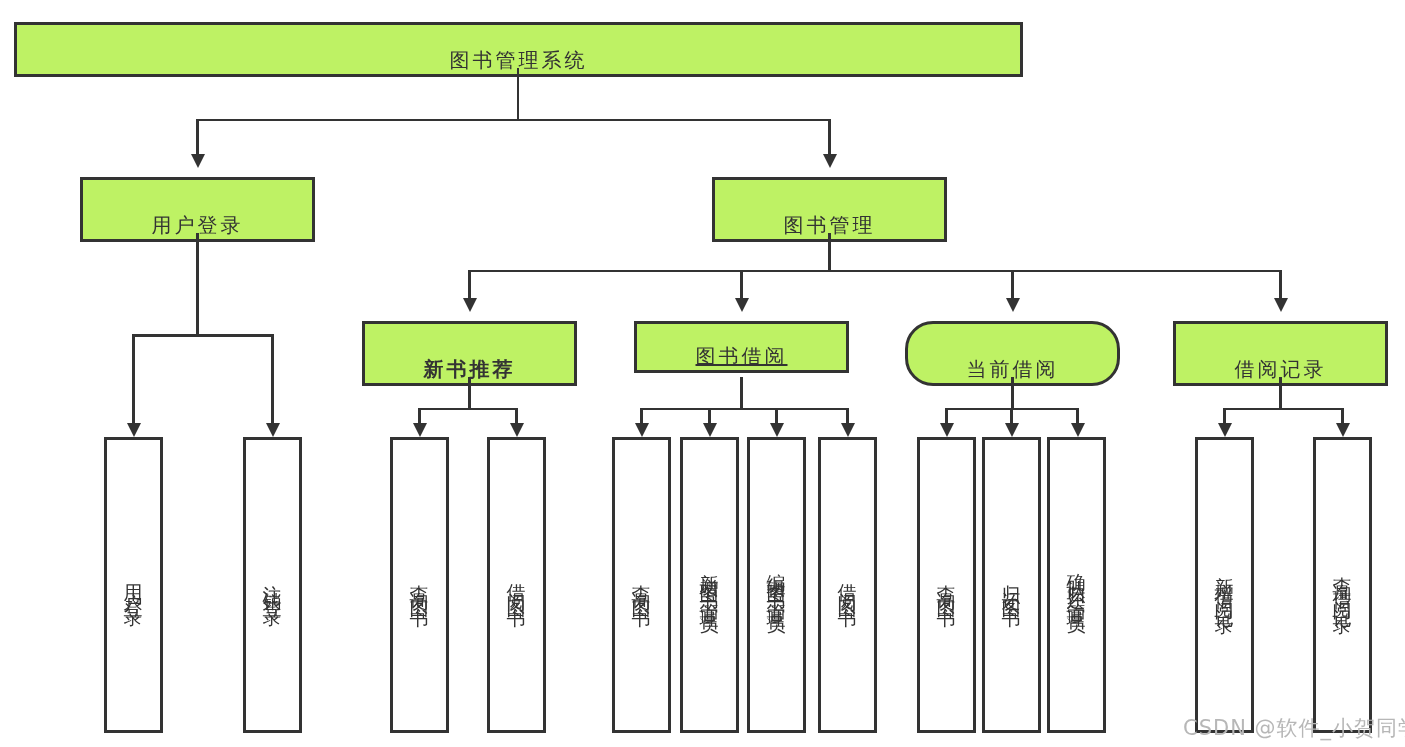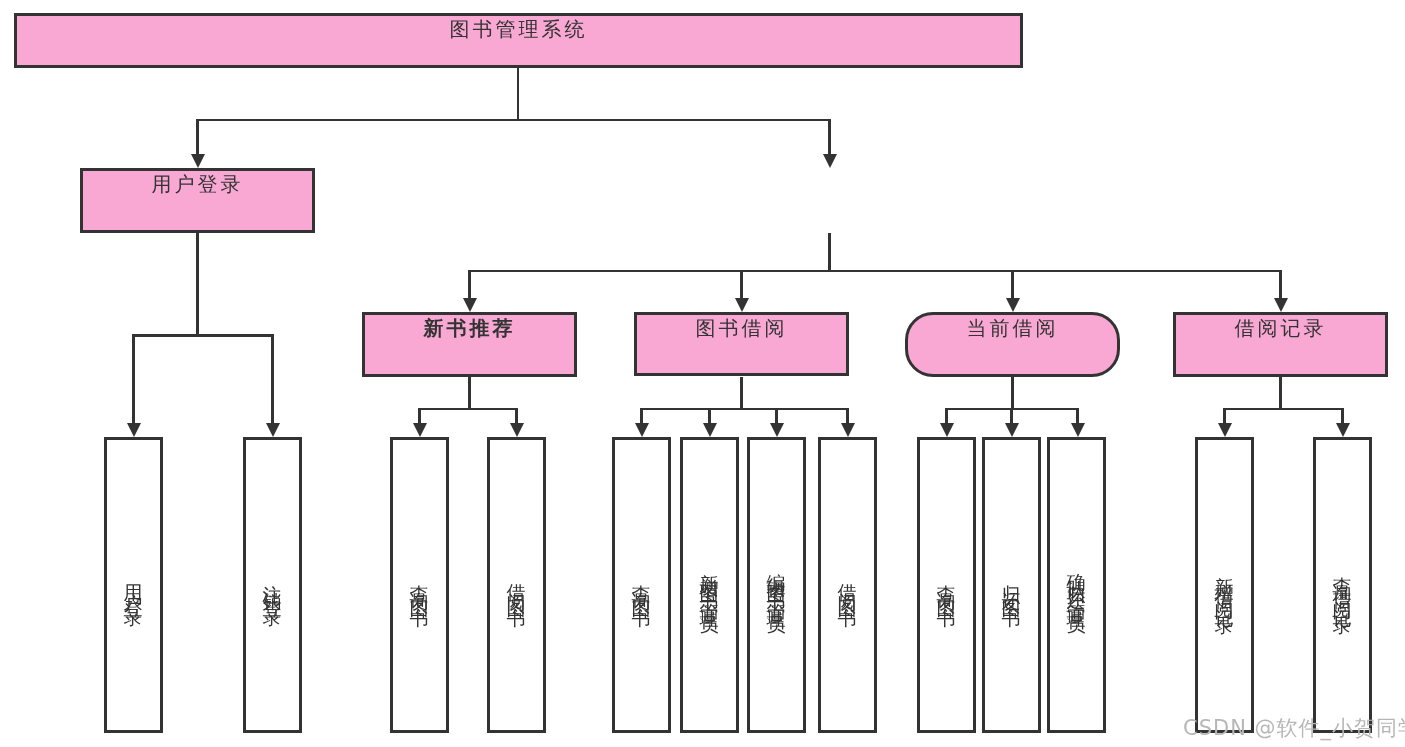--- a/index.html
+++ b/index.html
@@ -11,24 +11,25 @@
   }
   *{margin:0;padding:0;box-sizing:border-box;}
   html,body{width:1405px;height:747px;background:var(--background);overflow:hidden;}
   body{font-family:"DejaVu Sans","Liberation Sans",sans-serif;color:var(--text);}
   .stage{position:relative;width:1405px;height:747px;background:var(--background);}
 
   
   .box{
     position:absolute;
     border:3px solid var(--border);
-    background:#f9a8d4;
-    display:flex;align-items:flex-start;justify-content:center;
+    background:#bef264;
+    display:flex;align-items:flex-end;justify-content:center;
     font-size:20px;letter-spacing:3px;color:var(--text);
     white-space:nowrap;
+    margin-top:9px;
   }
 
   
   .vbox{
     position:absolute;
     border:3px solid var(--border);
     background:#fff;
     width:59px;height:296px;top:437px;
     display:flex;align-items:center;justify-content:center;
     writing-mode:vertical-rl;
@@ -66,37 +67,40 @@
   </div>
 
   <div class="vline" style="left:516.5px;top:68px;height:52px;"></div>
   <div class="hline" style="left:196px;top:118.5px;width:635px;"></div>
   <div class="arrow" style="left:189.5px;top:119px;height:49px;"></div>
   <div class="arrow" style="left:821.5px;top:119px;height:49px;"></div>
 
   <div class="box" style="left:80px;top:168px;width:235px;height:65px;">
     <span>用户登录</span>
   </div>
+  <div class="box" style="left:712px;top:168px;width:235px;height:65px;">
+    <span>图书管理</span>
+  </div>
 
   <div class="vline" style="left:196.25px;top:233px;height:102px;"></div>
   <div class="hline" style="left:132.5px;top:334px;width:141px;"></div>
   <div class="arrow" style="left:125.5px;top:334px;height:103px;"></div>
   <div class="arrow" style="left:264.5px;top:334px;height:103px;"></div>
 
   <div class="vline" style="left:828.25px;top:233px;height:38px;"></div>
   <div class="hline" style="left:468.5px;top:269.5px;width:813px;"></div>
   <div class="arrow" style="left:461.5px;top:270px;height:42px;"></div>
   <div class="arrow" style="left:733.5px;top:270px;height:42px;"></div>
   <div class="arrow" style="left:1004.5px;top:270px;height:42px;"></div>
   <div class="arrow" style="left:1272.5px;top:270px;height:42px;"></div>
 
   <div class="box" style="left:362px;top:312px;width:215px;height:65px;font-weight:bold;">
     <span>新书推荐</span>
   </div>
-  <div class="box" style="left:634px;top:312px;width:215px;height:64px;">
+  <div class="box" style="left:634px;top:312px;width:215px;height:52px;text-decoration:underline;">
     <span>图书借阅</span>
   </div>
   <div class="box" style="left:905px;top:312px;width:215px;height:65px;border-radius:28px;">
     <span>当前借阅</span>
   </div>
   <div class="box" style="left:1173px;top:312px;width:215px;height:65px;">
     <span>借阅记录</span>
   </div>
 
   <div class="vline" style="left:468.25px;top:377px;height:32px;"></div>

